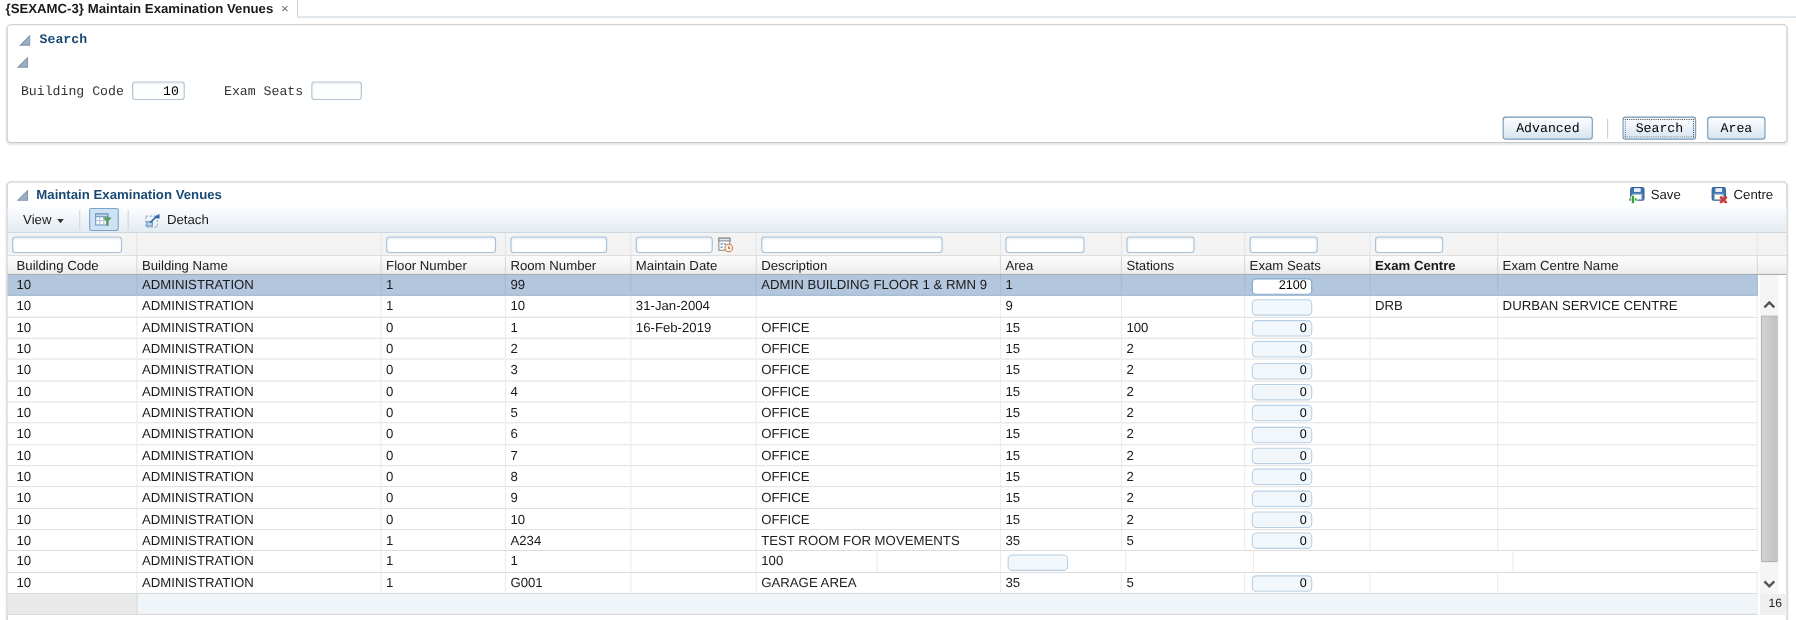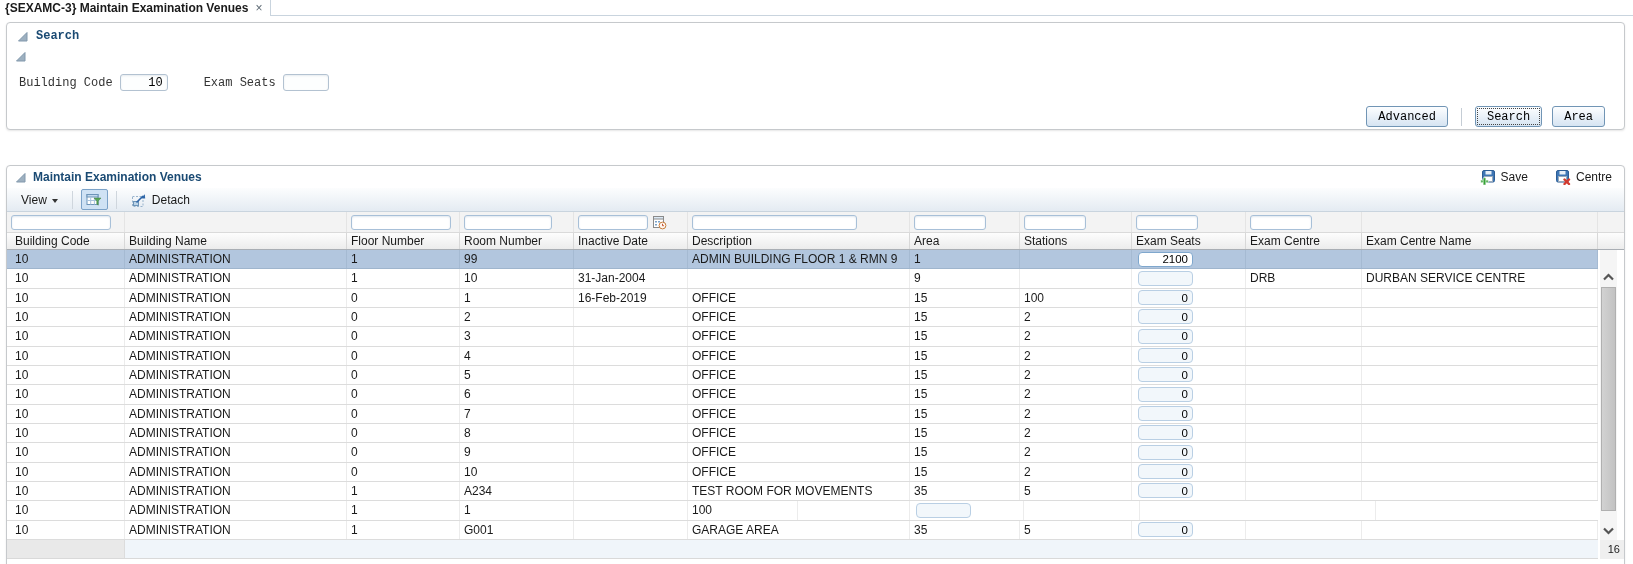--- a/index.html
+++ b/index.html
@@ -249,26 +249,26 @@
         <div class="qbe-cell" style="width: 116px;">
           <input class="qbe-input" style="width: 62px;">
         </div>
         <div class="qbe-cell" style="width: 236px;"></div>
       </div>
       <div class="h-row">
         <div class="h-cell" style="width: 118px;">Building Code</div>
         <div class="h-cell" style="width: 222px;">Building Name</div>
         <div class="h-cell" style="width: 113px;">Floor Number</div>
         <div class="h-cell" style="width: 114px;">Room Number</div>
-        <div class="h-cell" style="width: 114px;">Inactive Date</div>
+        <div class="h-cell" style="width: 114px;">Maintain Date</div>
         <div class="h-cell" style="width: 222px;">Description</div>
         <div class="h-cell" style="width: 110px;">Area</div>
         <div class="h-cell" style="width: 112px;">Stations</div>
         <div class="h-cell" style="width: 114px;">Exam Seats</div>
-        <div class="h-cell" style="width: 116px;">Exam Centre</div>
+        <div class="h-cell" style="width: 116px; font-weight: bold;">Exam Centre</div>
         <div class="h-cell" style="width: 236px;">Exam Centre Name</div>
       </div>
       <div class="d-row sel">
         <div class="d-cell" style="width: 118px;">10</div>
         <div class="d-cell" style="width: 222px;">ADMINISTRATION</div>
         <div class="d-cell" style="width: 113px;">1</div>
         <div class="d-cell" style="width: 114px;">99</div>
         <div class="d-cell" style="width: 114px;"></div>
         <div class="d-cell" style="width: 222px;">ADMIN BUILDING FLOOR 1 &amp; RMN 9</div>
         <div class="d-cell" style="width: 110px;">1</div>

